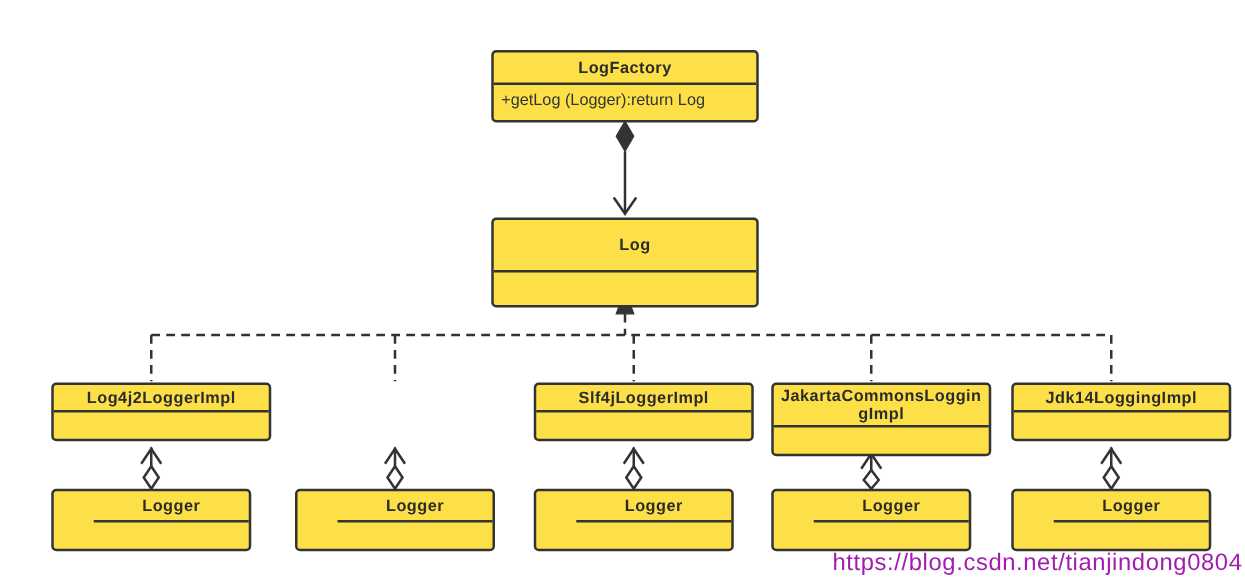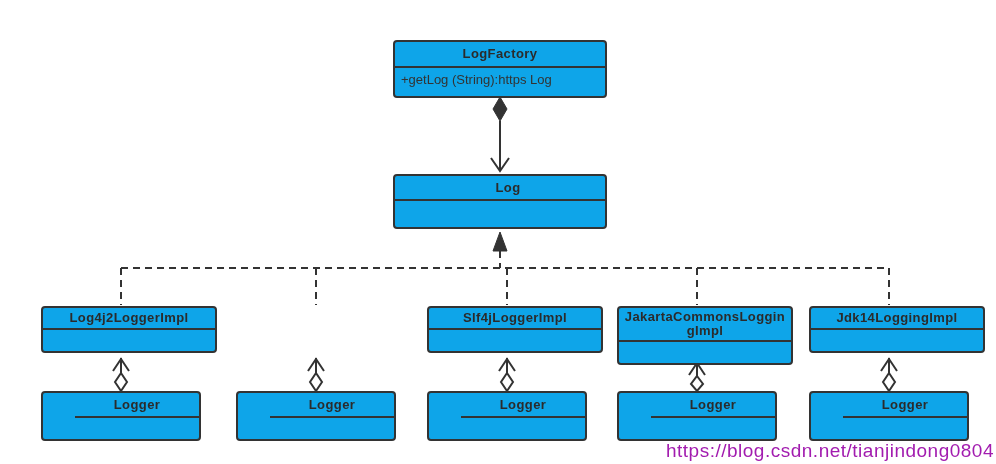--- a/index.html
+++ b/index.html
@@ -23,21 +23,21 @@
   }
   .connectors .dash { stroke-dasharray: 7 5; }
   .connectors .solid-shape { fill: #333333; stroke: #333333; stroke-width: 1; }
   .connectors .hollow-diamond { fill: #ffffff; stroke: #333333; stroke-width: 2; }
 
   .cls {
     position: absolute;
     box-sizing: border-box;
     border: 2px solid #333333;
     border-radius: 4px;
-    background: #0ea5e9;
+    background: #fde047;
     color: #2b2b2b;
   }
   .cls .title {
     display: flex;
     align-items: center;
     justify-content: center;
     text-align: center;
     font-weight: bold;
     font-size: 13px;
     letter-spacing: 0.4px;
@@ -54,21 +54,21 @@
   .factory .compartment {
     height: 28px;
     font-size: 13px;
     color: #333333;
     padding: 4px 6px 0 6px;
     text-align: left;
     white-space: nowrap;
   }
 
   .logbox { left: 393px; top: 174px; width: 214px; }
-  .logbox .title { height: 25px; padding-left: 20px; }
+  .logbox .title { height: 42px; padding-left: 20px; }
   .logbox .compartment { height: 26px; }
 
   .impl { top: 306px; width: 176px; }
   .impl .title { min-height: 22px; }
   .impl .compartment { height: 21px; }
 
   .loggerbox { top: 391px; width: 160px; padding-left: 32px; }
   .loggerbox .title { height: 25px; }
   .loggerbox .compartment { height: 21px; }
 
@@ -135,21 +135,21 @@
     </g>
     <g>
       <line x1="889" y1="358" x2="889" y2="391"></line>
       <path d="M881,371 L889,359 L897,371"></path>
       <polygon class="hollow-diamond" points="889,373 895,382 889,391 883,382"></polygon>
     </g>
   </svg>
 
   <div class="cls factory">
     <div class="title">LogFactory</div>
-    <div class="compartment">+getLog (String):https Log</div>
+    <div class="compartment">+getLog (Logger):return Log</div>
   </div>
 
   <div class="cls logbox">
     <div class="title">Log</div>
     <div class="compartment"></div>
   </div>
 
   <div class="cls impl col1">
     <div class="title">Log4j2LoggerImpl</div>
     <div class="compartment"></div>

